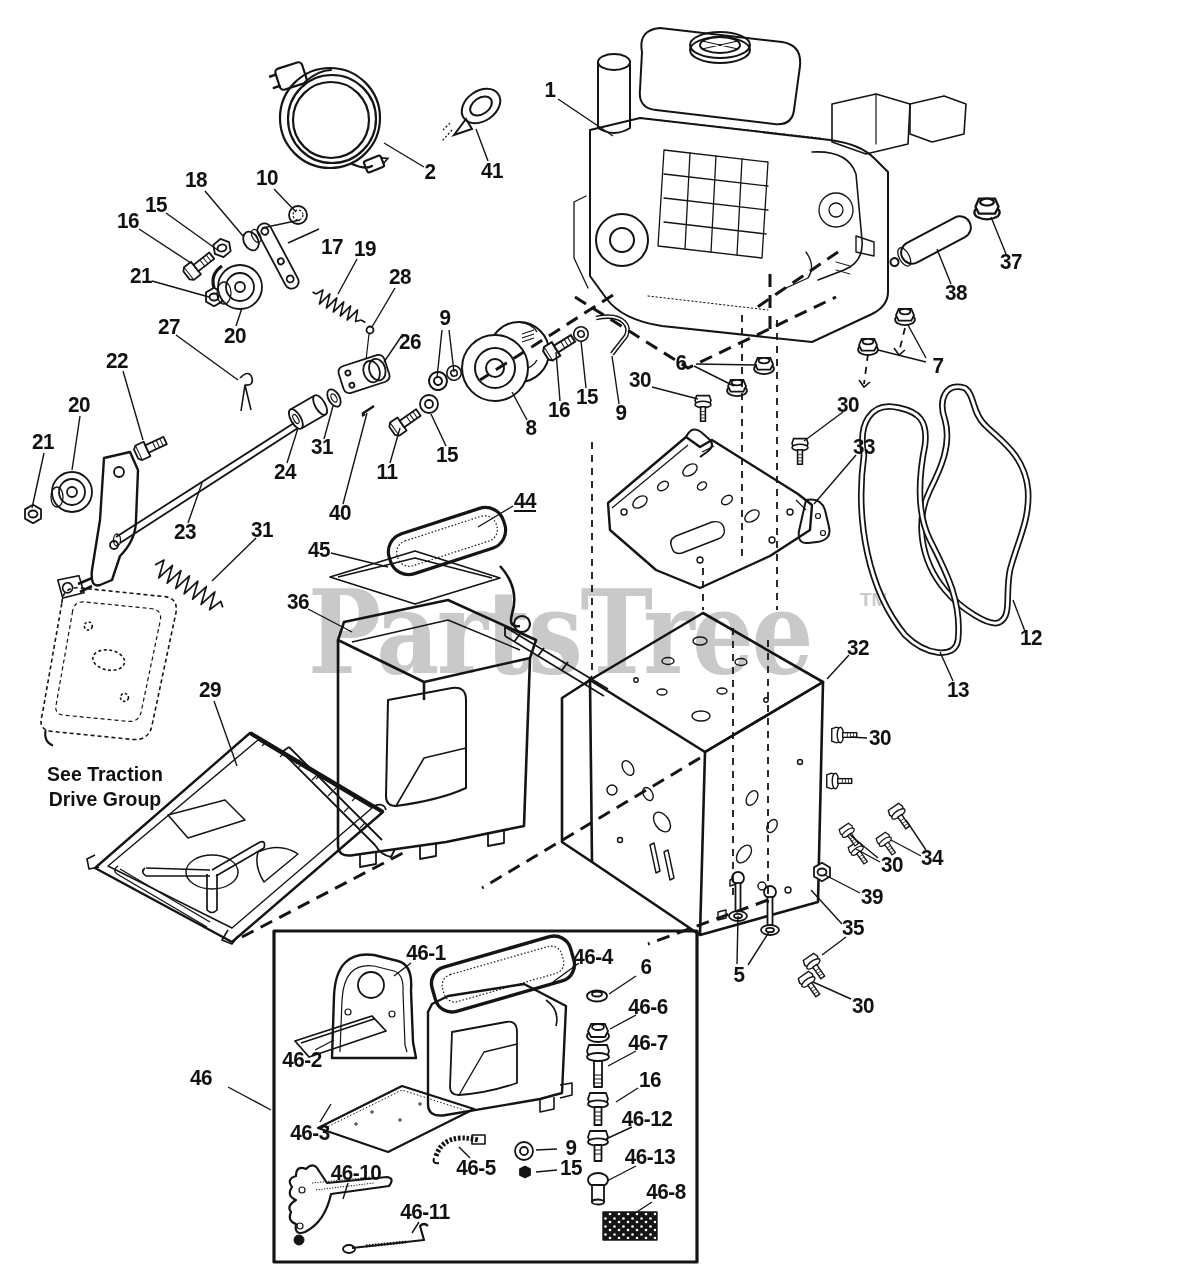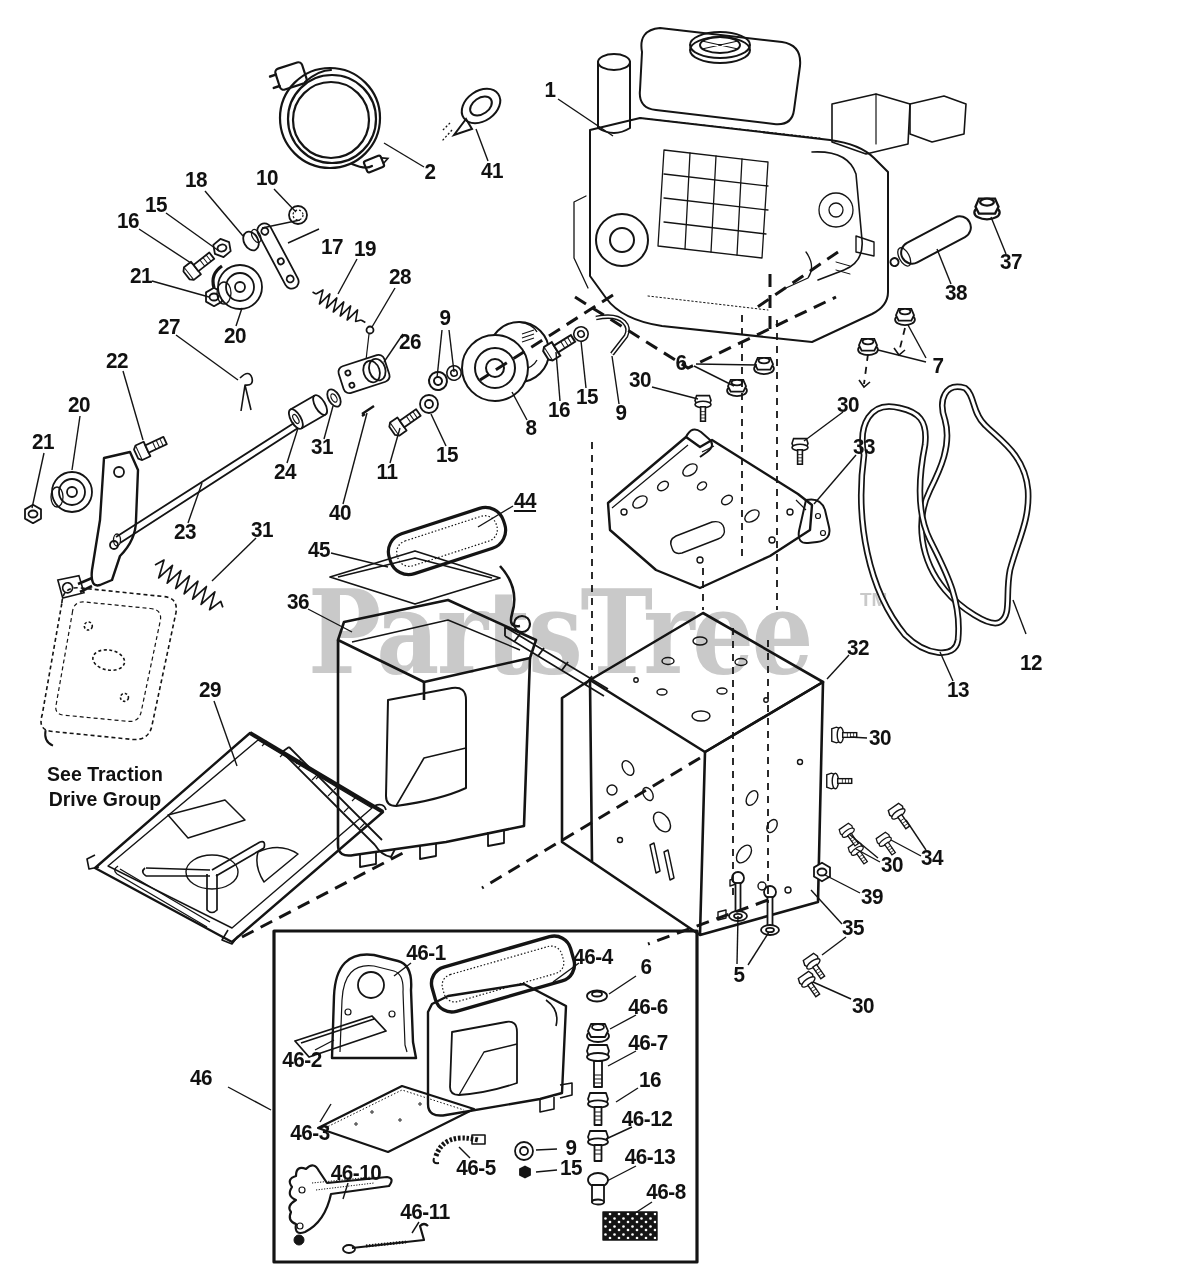--- a/index.html
+++ b/index.html
@@ -558,21 +558,21 @@
       <div class="co" style="left: 79px; top: 405px;">20</div>
       <div class="co" style="left: 43px; top: 442px;">21</div>
       <div class="co" style="left: 185px; top: 532px;">23</div>
       <div class="co" style="left: 262px; top: 530px;">31</div>
       <div class="co" style="left: 864px; top: 447px; text-align: right;">33</div>
       <div class="co" style="left: 848px; top: 405px;">30</div>
       <div class="co" style="left: 525px; top: 501px; text-decoration: underline;">44</div>
       <div class="co" style="left: 319px; top: 550px;">45</div>
       <div class="co" style="left: 298px; top: 602px;">36</div>
       <div class="co" style="left: 210px; top: 690px;">29</div>
-      <div class="co" style="left: 1031px; top: 663px; text-align: center;">12</div>
+      <div class="co" style="left: 1031px; top: 638px; text-align: center;">12</div>
       <div class="co" style="left: 958px; top: 690px;">13</div>
       <div class="co" style="left: 858px; top: 648px;">32</div>
       <div class="co" style="left: 880px; top: 738px;">30</div>
       <div class="co" style="left: 932px; top: 858px;">34</div>
       <div class="co" style="left: 892px; top: 865px;">30</div>
       <div class="co" style="left: 872px; top: 897px;">39</div>
       <div class="co" style="left: 853px; top: 928px;">35</div>
       <div class="co" style="left: 739px; top: 975px;">5</div>
       <div class="co" style="left: 863px; top: 1006px;">30</div>
       <div class="co" style="left: 201px; top: 1078px;">46</div>

